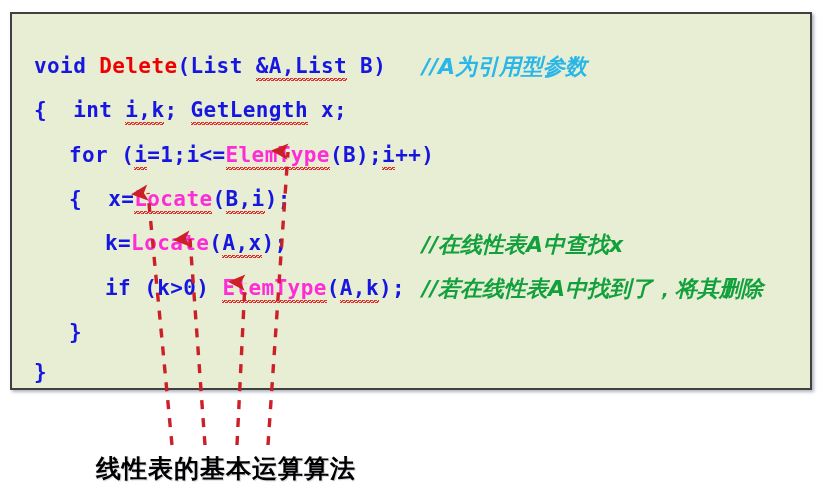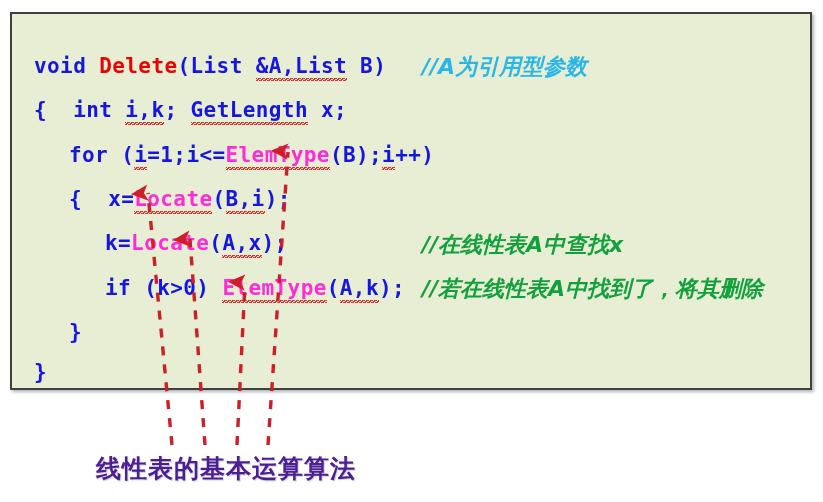--- a/index.html
+++ b/index.html
@@ -99,21 +99,21 @@
   }
 
   
   #caption {
     position: absolute;
     left: 96px;
     top: 452px;
     font-family: "DejaVu Sans", "Liberation Sans", sans-serif;
     font-size: 25px;
     font-weight: bold;
-    color: #4c1d95;
+    color: #000000;
     white-space: pre;
     letter-spacing: 1px;
     text-shadow: 1px 1px 1px rgba(120,120,140,0.35);
   }
 </style>
 </head>
 <body>
 
 <div id="stage">
 

